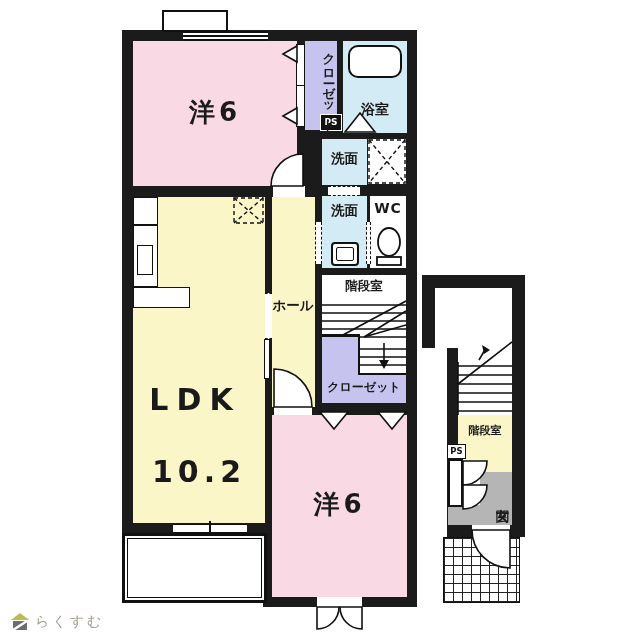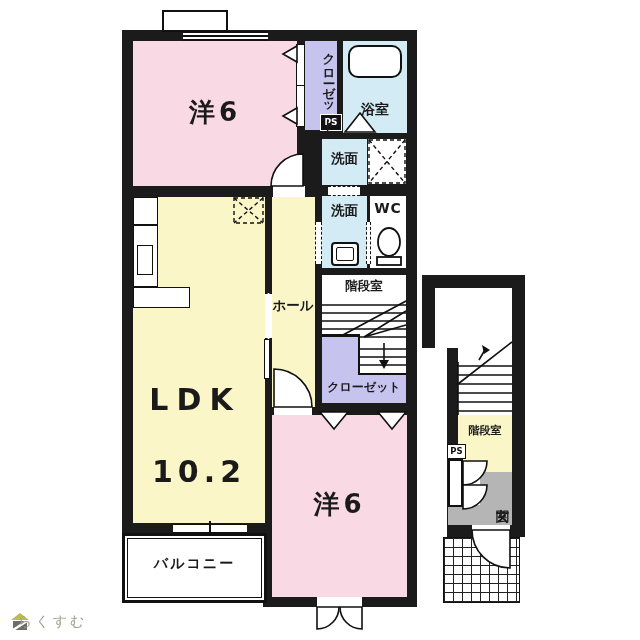--- a/index.html
+++ b/index.html
@@ -144,24 +144,23 @@
   <div class="a lbl" style="left:343px;top:102px;width:64px;font-size:14px;">浴室</div>
   <div class="a lbl" style="left:322px;top:151px;width:45px;font-size:13.5px;">洗面</div>
   <div class="a lbl" style="left:322px;top:203px;width:45px;font-size:13.5px;">洗面</div>
   <div class="a lbl" style="left:370px;top:201px;width:36px;font-size:14px;letter-spacing:1px;">WC</div>
   <div class="a lbl" style="left:322px;top:279px;width:84px;font-size:12.5px;">階段室</div>
   <div class="a lbl" style="left:266px;top:298px;width:54px;font-size:13.5px;">ホール</div>
   <div class="a lbl" style="left:322px;top:381px;width:84px;font-size:12px;">クローゼット</div>
   <div class="a lbl" style="left:133px;top:383px;width:116px;font-size:30px;letter-spacing:8px;text-indent:8px;">LDK</div>
   <div class="a lbl" style="left:133px;top:419px;width:132px;font-size:30px;letter-spacing:5px;margin-top:36px;">10.2</div>
   <div class="a lbl" style="left:272px;top:490px;width:135px;font-size:26px;letter-spacing:4px;">洋6</div>
-  <div class="a lbl" style="left:122px;top:556px;width:145px;font-size:14px;letter-spacing:2px;">バルコニー</div>
   <div class="a lbl" style="left:456px;top:425px;width:58px;font-size:11px;">階段室</div>
   <div class="a lbl vtext" style="left:484px;top:476px;width:26px;height:48px;font-size:13px;line-height:15px;">玄関</div>
 
   <svg class="a" style="left:10px;top:612px;" width="20" height="19" viewBox="0 0 20 19">
     <polygon points="1,8 10,1 19,8" fill="#b9bd4f"></polygon>
     <rect x="3" y="9" width="14" height="9" fill="#6d6d6d"></rect>
     <path d="M3 18 L17 9" stroke="#fff" stroke-width="2.5" fill="none"></path>
   </svg>
-  <div class="a" style="left:18px;top:613px;font-size:14px;letter-spacing:3px;color:#a39b8c;">らくすむ</div>
+  <div class="a" style="left:35px;top:613px;font-size:14px;letter-spacing:3px;color:#a39b8c;">らくすむ</div>
 
 </div>
 
 </body></html>

